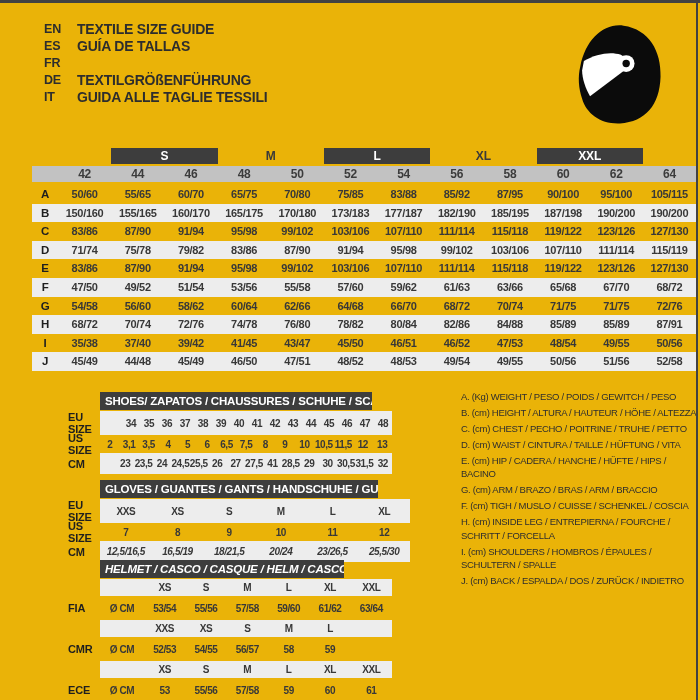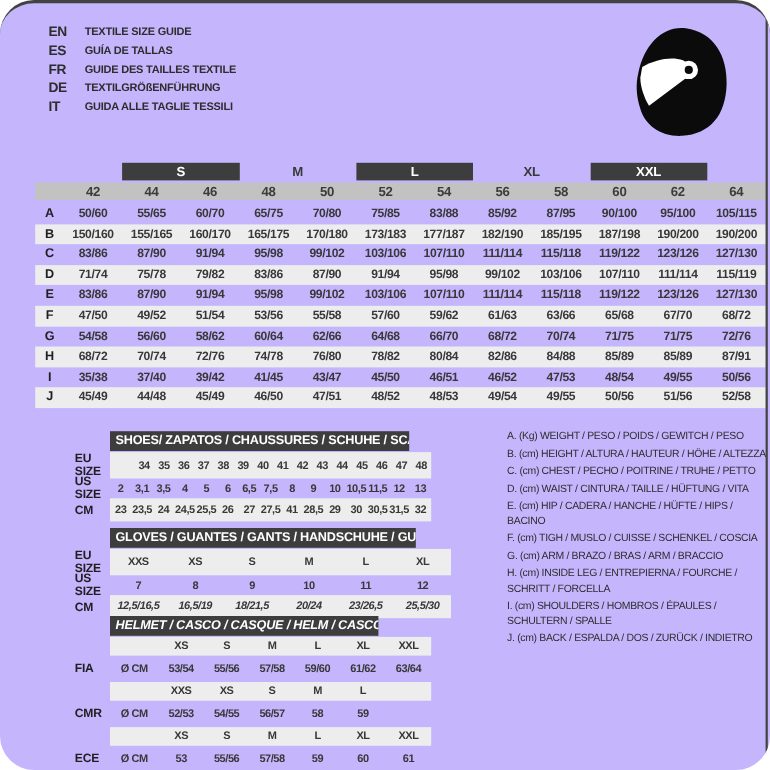--- a/index.html
+++ b/index.html
@@ -4,33 +4,33 @@
 <style>
   * { margin:0; padding:0; box-sizing:border-box; }
   html,body { background:#fff; }
   body {
     width:700px; height:700px;
     font-family:"Liberation Sans", sans-serif;
     color:#383838;
     position:relative;
   }
   .page {
-    position:relative; width:700px; height:700px; background:#c4b5fd;
-    border-top:3px solid #424242; overflow:hidden;border-radius:31px;
+    position:relative; width:700px; height:700px; background:#eab308;
+    border-top:3px solid #424242; overflow:hidden;
   }
   .page::after {
     content:''; position:absolute; top:0; right:2px; width:2px; height:100%;
     background:#424242;
   }
 
   
   .lang-list { position:absolute; left:44px; top:18px; }
   .lang-row { display:flex; height:17px; line-height:17px; }
   .lang-code { width:33px; font-size:12.5px; font-weight:bold; color:#2d2d2d; letter-spacing:-0.2px; }
-  .lang-label { font-size:10px; font-weight:bold; color:#2d2d2d; letter-spacing:-0.2px; }
+  .lang-label { font-size:14px; font-weight:bold; color:#2d2d2d; letter-spacing:-0.2px; }
 
   
   .helmet-svg { position:absolute; right:26px; top:20px; width:108px; height:104px; }
 
   
   .main-table { position:absolute; left:32px; top:145px; width:664px; }
   .trow { display:grid; grid-template-columns:26px repeat(12, 1fr); align-items:center; }
   .group-row { height:16px; margin-bottom:2px; }
   .group { text-align:center; font-size:12px; font-weight:bold; color:#3a3a3a; line-height:16px; letter-spacing:-0.2px; }
   .group.boxed { background:#3d3d3d; color:#fff; }
@@ -78,21 +78,20 @@
       <div class="lang-row">
         <div class="lang-code">EN</div>
         <div class="lang-label">TEXTILE SIZE GUIDE</div>
       </div>
       <div class="lang-row">
         <div class="lang-code">ES</div>
         <div class="lang-label">GUÍA DE TALLAS</div>
       </div>
       <div class="lang-row">
         <div class="lang-code">FR</div>
-        <div class="lang-label">GUIDE DES TAILLES TEXTILE</div>
       </div>
       <div class="lang-row">
         <div class="lang-code">DE</div>
         <div class="lang-label">TEXTILGRÖßENFÜHRUNG</div>
       </div>
       <div class="lang-row">
         <div class="lang-code">IT</div>
         <div class="lang-label">GUIDA ALLE TAGLIE TESSILI</div>
       </div>
     </div>
@@ -319,21 +318,21 @@
           <div class="scell">9</div>
           <div class="scell">10</div>
           <div class="scell">10,5</div>
           <div class="scell">11,5</div>
           <div class="scell">12</div>
           <div class="scell">13</div>
         </div>
       </div>
       <div class="sub-row">
         <div class="sub-label">CM</div>
-        <div class="strip shade" style="grid-template-columns: repeat(15, 1fr);">
+        <div class="strip shade" style="grid-template-columns: repeat(15, 1fr); padding-left: 16px;">
           <div class="scell">23</div>
           <div class="scell">23,5</div>
           <div class="scell">24</div>
           <div class="scell">24,5</div>
           <div class="scell">25,5</div>
           <div class="scell">26</div>
           <div class="scell">27</div>
           <div class="scell">27,5</div>
           <div class="scell">41</div>
           <div class="scell">28,5</div>
@@ -462,19 +461,19 @@
         </div>
       </div>
     </div>
 
   <div class="legend" id="legendBox">
       <div class="legend-item">A. (Kg) WEIGHT / PESO / POIDS / GEWITCH / PESO</div>
       <div class="legend-item">B. (cm) HEIGHT / ALTURA / HAUTEUR / HÖHE / ALTEZZA</div>
       <div class="legend-item">C. (cm) CHEST / PECHO / POITRINE / TRUHE / PETTO</div>
       <div class="legend-item">D. (cm) WAIST / CINTURA / TAILLE / HÜFTUNG / VITA</div>
       <div class="legend-item">E. (cm) HIP / CADERA / HANCHE / HÜFTE / HIPS / BACINO</div>
+      <div class="legend-item">G. (cm) ARM / BRAZO / BRAS / ARM / BRACCIO</div>
       <div class="legend-item">F. (cm) TIGH / MUSLO / CUISSE / SCHENKEL / COSCIA</div>
-      <div class="legend-item">G. (cm) ARM / BRAZO / BRAS / ARM / BRACCIO</div>
       <div class="legend-item">H. (cm) INSIDE LEG / ENTREPIERNA / FOURCHE / SCHRITT / FORCELLA</div>
       <div class="legend-item">I. (cm) SHOULDERS / HOMBROS / ÉPAULES / SCHULTERN / SPALLE</div>
       <div class="legend-item">J. (cm) BACK / ESPALDA / DOS / ZURÜCK / INDIETRO</div>
     </div>
 </div>
 
 </body></html>

